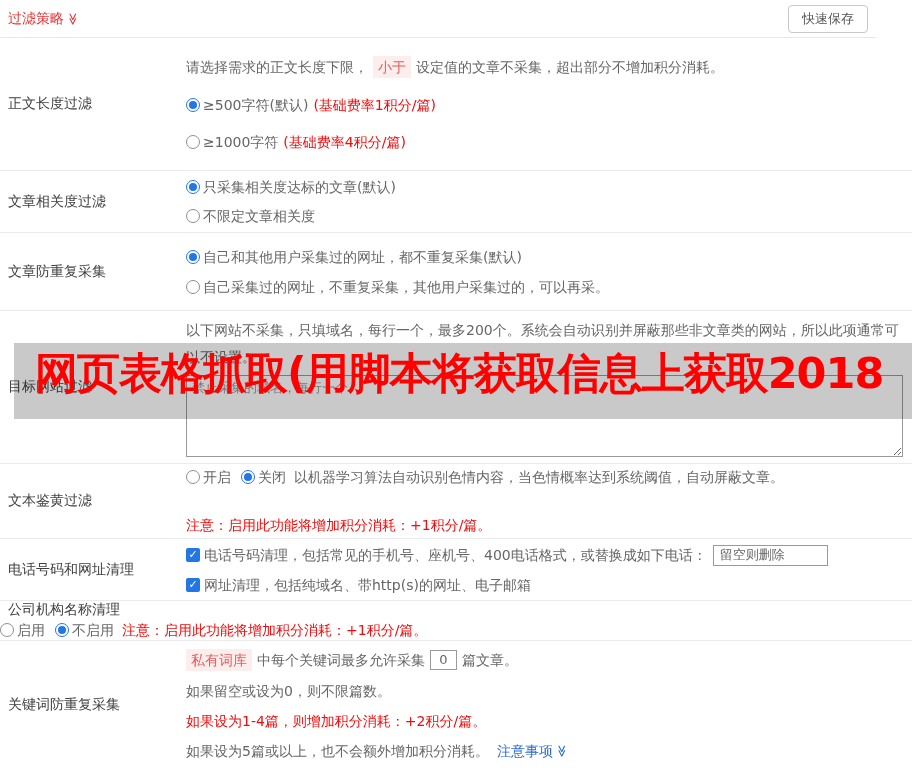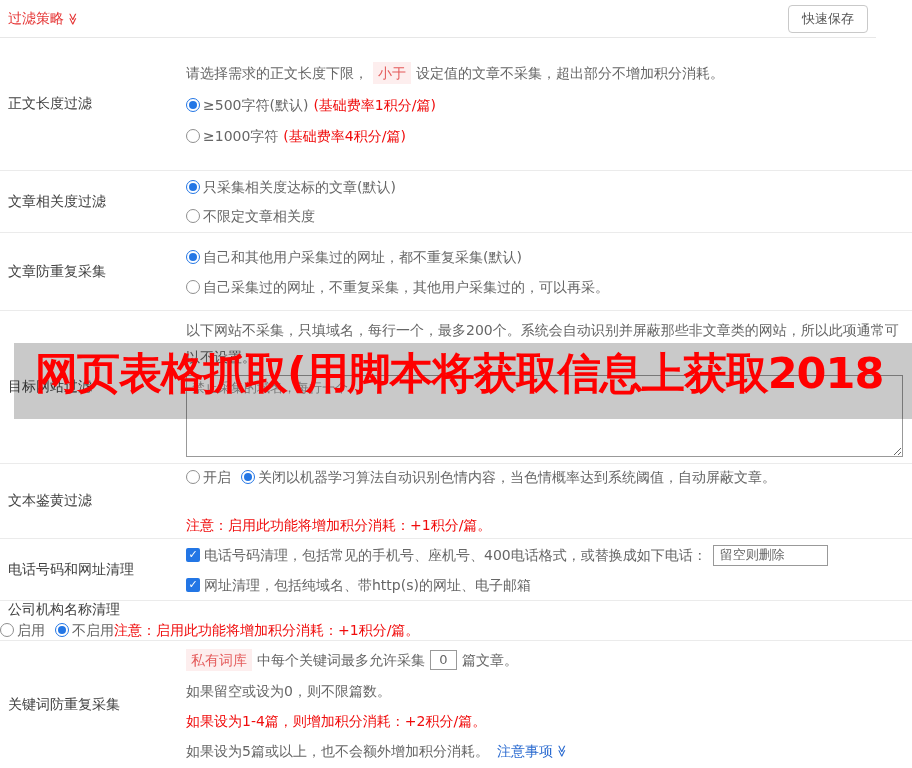--- a/index.html
+++ b/index.html
@@ -11,21 +11,21 @@
   .chev { display:inline-block; transform:rotate(90deg); font-size:12px; margin-left:3px; line-height:1; }
   .chev::after { content:"≫"; }
   .save-btn { font-family:Liberation Mono, monospace; font-size:13px; color:#555; background:#fff;
     border:1px solid #c9c9c9; border-radius:4px; padding:4px 13px; cursor:pointer; }
   .form { width:912px; }
   .row { display:flex; border-top:1px solid #ebebeb; }
   .row:first-child { border-top:none; }
   .row-label { width:186px; padding-left:8px; display:flex; align-items:center; color:#404040; }
   .row-content { flex:1; display:flex; flex-direction:column; justify-content:center; }
   .line { display:flex; align-items:center; line-height:20px; white-space:nowrap; }
-  .r1 { height:132px; } .r1 .row-content { gap:11px; }
+  .r1 { height:132px; } .r1 .row-content { gap:17px; }
   .r2 { height:62px; }  .r2 .row-content { gap:9px; }
   .r3 { height:78px; }  .r3 .row-content { gap:10px; }
   .r4 { height:153px; }
   .r5 { height:75px; }  .r5 .row-content { gap:28px; }
   .r6 { height:62px; }  .r6 .row-content { gap:9px; }
   .r7 { height:40px;flex-direction:column; }
   .r8 { height:128px; } .r8 .row-content { gap:10px; }
   .radio { display:inline-block; width:14px; height:14px; min-width:14px; border:1px solid #8f8f8f;
     border-radius:50%; background:#fff; margin-right:3px; position:relative; cursor:pointer; }
   .radio.checked { border-color:#2376e5; }
@@ -41,21 +41,21 @@
   .opt { cursor:pointer; }
   .desc-wrap { line-height:27px; white-space:normal; width:717px; }
   .site-textarea { width:717px; height:82px; resize:both; border:1px solid #999; color:#888;
     font-family:inherit; font-size:13px; padding:3px 5px; margin-top:4px; outline:none; }
   .site-textarea::placeholder { color:#999; }
   .phone-input { width:115px; height:21px; border:1px solid #999; font-family:Liberation Serif, serif;
     font-size:13px; padding:1px 6px; margin-left:6px; color:#555; outline:none; }
   .phone-input::placeholder { color:#666; }
   .num-input { width:27px; height:20px; border:1px solid #999; font-family:inherit; font-size:13px;
     text-align:center; margin:0 5px; color:#666; outline:none; }
-  .gap-l { }
+  .gap-l { margin-left:8px; }
   .gap-r { margin-right:10px; }
   .link { color:#2b6bd0; margin-left:8px; cursor:pointer; display:flex; align-items:center; }
   .overlay { position:absolute; left:14px; top:343px; width:898px; height:76px;
     background:rgba(0,0,0,0.21); z-index:50; pointer-events:none; overflow:hidden; }
   .overlay-text { color:#f00; font-weight:bold; font-size:43px; line-height:1.1;
     padding:7px 0 0 21px; white-space:nowrap; letter-spacing:-1px; }
   .wrap { position:relative; width:876px; height:768px; }
 </style>
 </head>
 <body>

